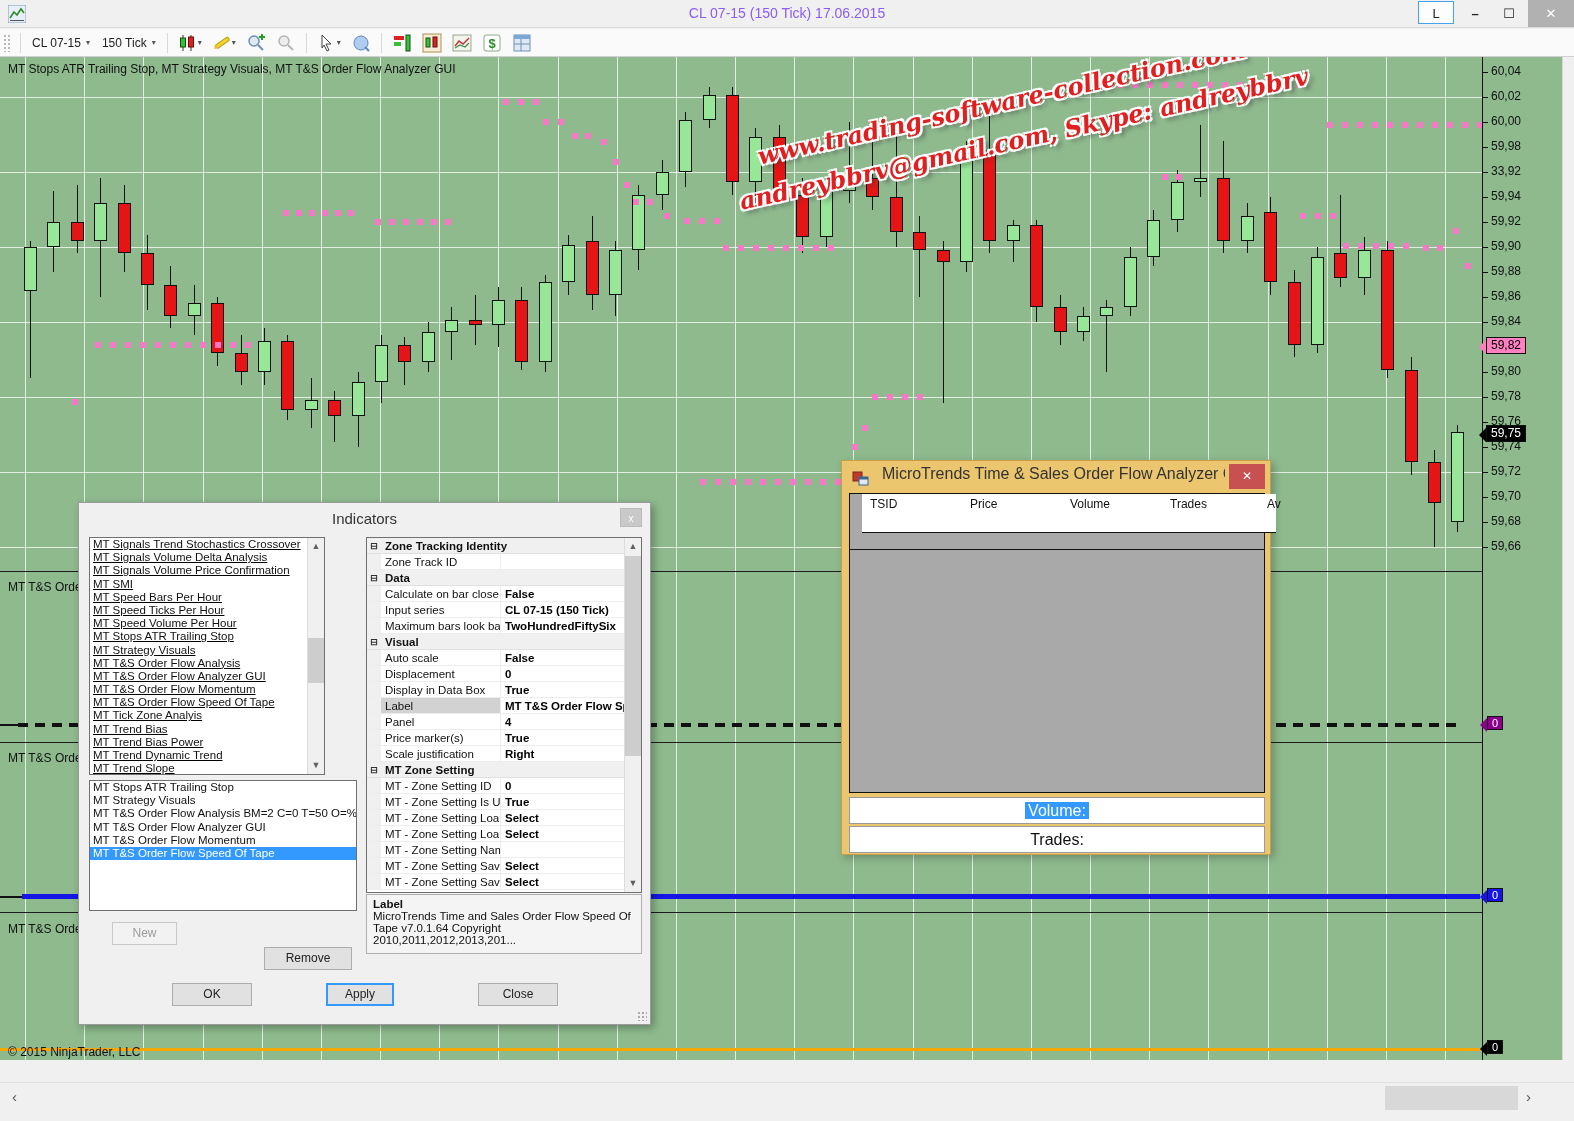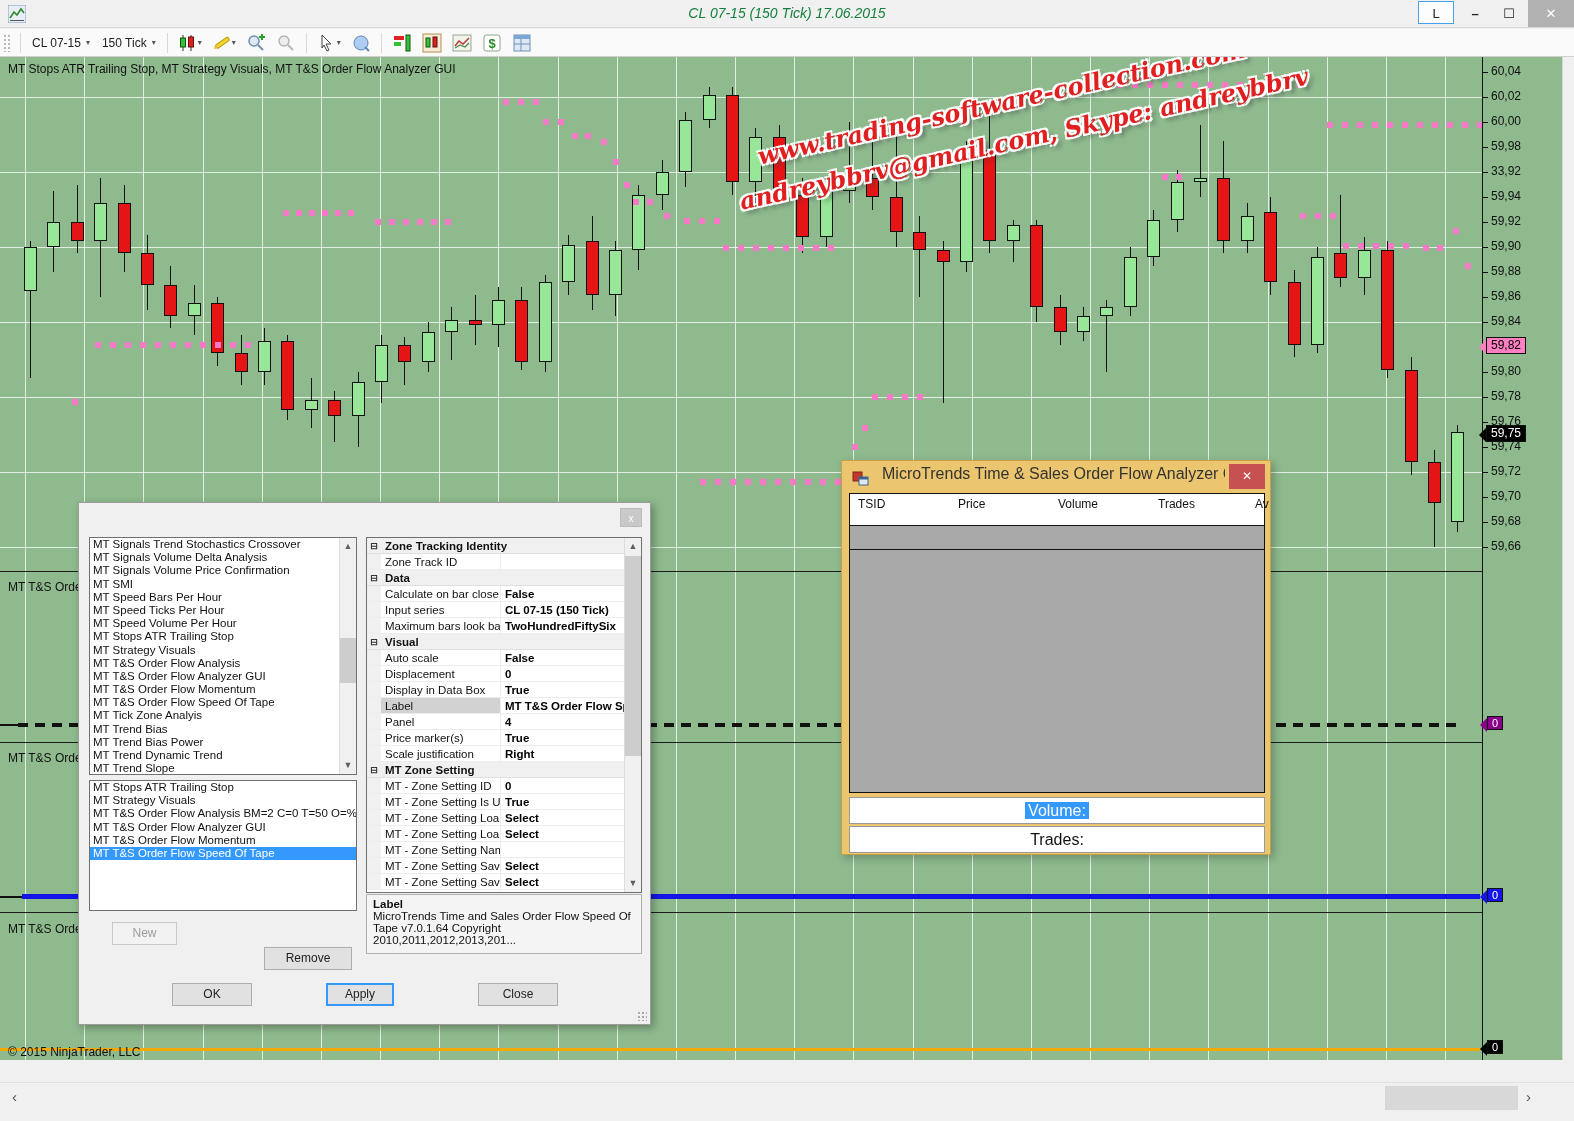--- a/index.html
+++ b/index.html
@@ -4,21 +4,21 @@
 <style>
   * { margin:0; padding:0; box-sizing:border-box; }
   html,body { width:1574px; height:1121px; overflow:hidden; background:#f0f0f0;
     font-family:"Liberation Sans", sans-serif; }
   #root { position:relative; width:1574px; height:1121px; background:#f0f0f0; }
   .abs { position:absolute; }
 
   
   #titlebar { position:absolute; left:0; top:0; width:1574px; height:28px; background:#f0f0f0;
     border-bottom:1px solid #d9d9d9; }
-  #title-text { position:absolute; left:0; right:0; top:5px; text-align:center; font-size:14px; color:#15803d;font-style:italic; }
+  #title-text { position:absolute; left:0; right:0; top:5px; text-align:center; font-size:14px; color:#8b5cf6; }
   .winbtn { position:absolute; top:2px; height:24px; text-align:center; font-size:13px; color:#222; line-height:24px; cursor:default; }
   #btn-link { right:120px; width:36px; border:1px solid #46a2e8; background:#fdfdfd; top:1px; height:23px; }
   #btn-min { right:84px; width:30px; font-weight:bold; }
   #btn-max { right:50px; width:30px; }
   #btn-close { right:0; width:46px; background:#b1b1b1; color:#fff; top:0; height:27px; line-height:27px; }
 
   
   #toolbar { position:absolute; left:0; top:29px; width:1574px; height:28px; background:#fafafa;
     border-bottom:1px solid #d0d0d0; display:flex; align-items:center; font-size:12px; color:#222; }
   .tb-grip { width:8px; height:18px; margin:0 4px 0 3px;
@@ -59,21 +59,21 @@
   #hs-thumb { position:absolute; left:1385px; top:3px; width:133px; height:24px; background:#d8d8d8; }
 
   
   #dlg { position:absolute; left:78px; top:502px; width:573px; height:523px; background:#f0f0f0;
     border:1px solid #9b9b9b; box-shadow:3px 3px 8px rgba(0,0,0,0.3); font-size:12px; }
   #dlg-title { position:absolute; left:0; top:0; right:0; height:30px; text-align:center;
     font-size:15px; color:#333; line-height:32px; }
   #dlg-close { position:absolute; right:8px; top:5px; width:22px; height:19px; background:#c9c9c9;
     color:#fff; font-size:10px; text-align:center; line-height:19px; border:1px solid #bbb; }
   .listbox { position:absolute; background:#fff; border:1px solid #707070; overflow:hidden; }
-  #list-avail { left:10px; top:34px; width:268px; height:238px; }
+  #list-avail { left:10px; top:34px; width:236px; height:238px;text-decoration:underline; }
   #list-conf { left:10px; top:277px; width:268px; height:131px; }
   .litem { height:13.2px; line-height:13.2px; padding-left:3px; white-space:nowrap; font-size:11.5px; color:#111; }
   .litem.sel { background:#3399ff; color:#fff; }
   .vscroll { position:absolute; right:0; top:0; width:17px; height:100%; background:#f0f0f0; border-left:1px solid #dcdcdc; }
   .vs-up,.vs-dn { position:absolute; left:0; width:16px; height:17px; font-size:9px; color:#606060; text-align:center; line-height:17px; }
   .vs-up { top:0; } .vs-dn { bottom:0; }
   .vs-thumb { position:absolute; left:0; width:16px; background:#cdcdcd; }
   .dbtn { position:absolute; height:23px; background:#e1e1e1; border:1px solid #adadad; text-align:center;
     font-size:12px; color:#222; line-height:21px; }
   .dbtn.disabled { color:#9c9c9c; background:#f2f2f2; border-color:#c9c9c9; }
@@ -96,21 +96,21 @@
 
   
   #mtw { position:absolute; left:841px; top:460px; width:430px; height:395px; background:#ecc66f;
     border:1px solid #c8a04a; box-shadow:3px 3px 8px rgba(0,0,0,0.25); }
   #mtw-title { position:absolute; left:40px; right:45px; top:4px; text-align:center; font-size:16px; color:#333;
     white-space:nowrap; overflow:hidden; }
   #mtw-icon { position:absolute; left:10px; top:7px; }
   #mtw-close { position:absolute; right:5px; top:3px; width:36px; height:25px; background:#c75050;
     color:#fff; font-size:12px; text-align:center; line-height:25px; }
   #mtw-table { position:absolute; left:7px; top:32px; width:416px; height:300px; background:#a9a9a9; border:1px solid #111; }
-  #mtw-head { position:absolute; left:0; top:0; width:100%; height:32px; background:#fff; border-bottom:1px solid #111; }
+  #mtw-head { position:absolute; left:12px; top:0; width:100%; height:39px; background:#fff; border-bottom:1px solid #111; }
   .mcol { position:absolute; top:3px; font-size:12px; color:#111; }
   #mtw-line { position:absolute; left:0; top:55px; width:100%; height:1px; background:#111; }
   .mtrow { position:absolute; left:7px; width:416px; height:27px; background:#fff; border:1px solid #9a9a9a;
     text-align:center; font-size:16px; color:#111; line-height:26px; }
   .mtrow .hl { background:#3399ff; color:#fff; padding:0 3px; }
 </style>
 </head>
 <body>
 
 <div id="root">
@@ -576,20 +576,21 @@
 
   </div>
 
   <div id="hscroll">
     <div class="hs-arrow" style="left:12px">‹</div>
     <div id="hs-thumb"></div>
     <div class="hs-arrow" style="left:1526px">›</div>
   </div>
 
   <div id="dlg">
+    <div id="dlg-title">Indicators</div>
     <div id="dlg-close">x</div>
 
     <div class="listbox" id="list-avail">
       <div id="avail-items" style="margin-right:17px">
           <div class="litem" style="">MT Signals Trend Stochastics Crossover</div>
           <div class="litem" style="">MT Signals Volume Delta Analysis</div>
           <div class="litem" style="">MT Signals Volume Price Confirmation</div>
           <div class="litem" style="">MT SMI</div>
           <div class="litem" style="">MT Speed Bars Per Hour</div>
           <div class="litem" style="">MT Speed Ticks Per Hour</div>

